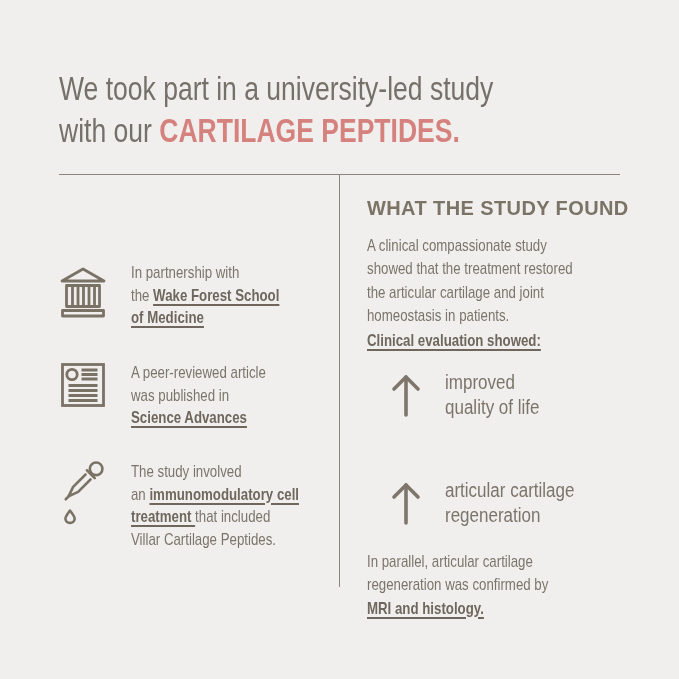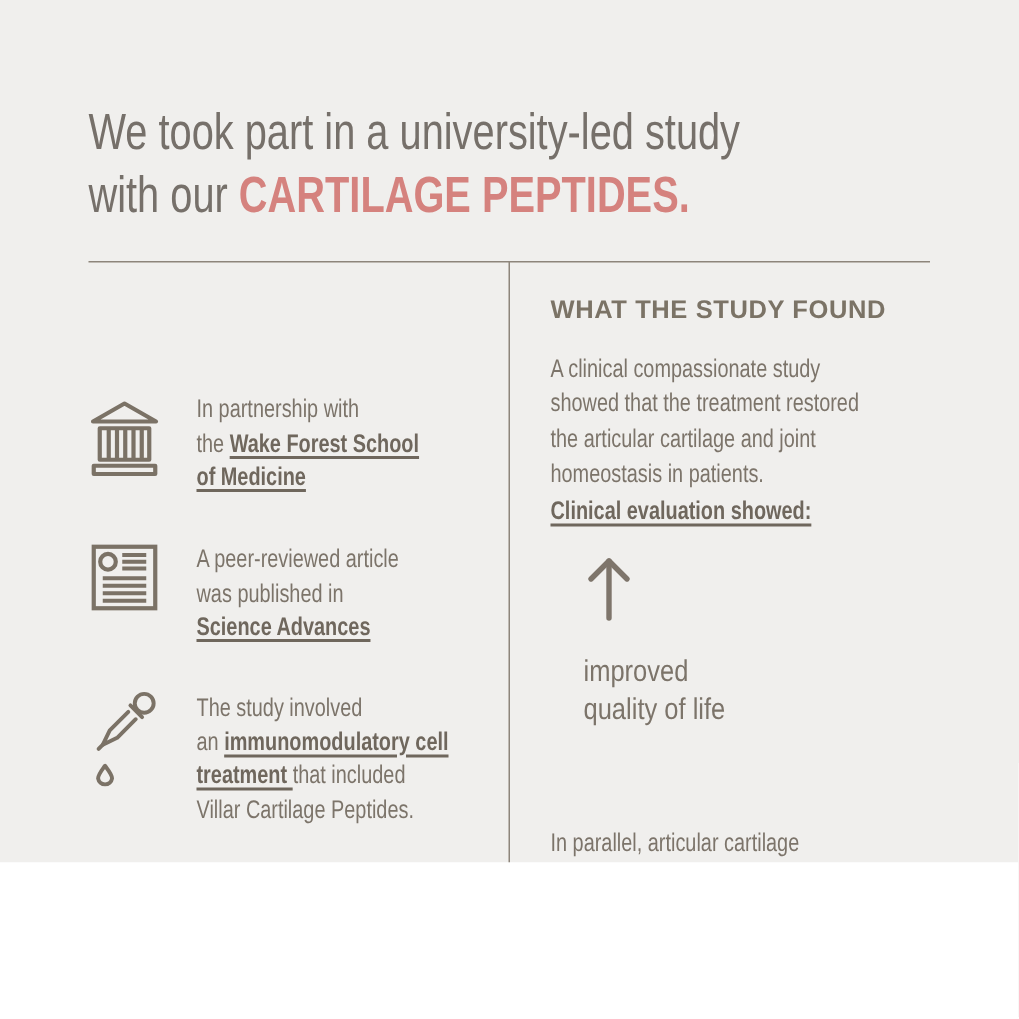--- a/index.html
+++ b/index.html
@@ -1,17 +1,17 @@
 <!DOCTYPE html>
 <html><head>
 <meta charset="utf-8">
 <style>
   html,body { margin:0; padding:0; }
   .page {
-    position:relative; width:679px; height:575px;
+    position:relative; width:679px; height:679px;
     background:#f0efed; overflow:hidden;
     font-family:"Liberation Sans", sans-serif;
     color:#7c746a;
   }
   .cx78 { transform:scaleX(0.78); transform-origin:0 0; }
   .cx85 { transform:scaleX(0.85); transform-origin:0 0; }
   .pre { white-space:pre-line; }
 
   
   .title {
@@ -39,35 +39,34 @@
   .txt-3 { top:461px; }
 
   .lnk {
     color:#6f675d; font-weight:700; text-decoration:underline;
     text-underline-offset:3px; text-decoration-thickness:1.5px; cursor:pointer;
   }
 
   
   .rheading {
     position:absolute; left:367px; top:197px;
-    font-size:17px; font-weight:700; letter-spacing:0.4px; color:#7b7366;
+    font-size:20px; font-weight:700; letter-spacing:0.4px; color:#7b7366;
   }
   .rintro {
     position:absolute; left:367px; top:234px; margin:0;
     font-size:17px; line-height:23.3px; width:320px;
   }
   .rsub {
     position:absolute; left:367px; top:331px;
     font-size:17px; font-weight:700; color:#6f675d;
     text-decoration:underline; text-underline-offset:3px; text-decoration-thickness:1.5px;
   }
   .frow {
-    position:absolute; left:389px; display:flex; align-items:flex-start; gap:22px;
+    position:absolute; left:389px; display:flex; align-items:center; gap:22px;
     color:#7e756b;
-    flex-direction:column;
   }
   .frow-1 { top:370px; }
   .frow-2 { top:427px; }
   .frow-3 { top:478px; }
   .flabel { font-size:20px; line-height:25px; color:#7c746a; }
   .arrow svg { display:block; }
   .dir-down .arrow svg { transform:rotate(180deg); }
   .routro {
     position:absolute; left:367px; top:550px; margin:0;
     font-size:17px; line-height:23.3px; width:320px;
@@ -138,18 +137,28 @@
       <svg width="34" height="44" viewBox="0 0 34 44" fill="none" stroke="currentColor" stroke-width="3.6" stroke-linecap="round" stroke-linejoin="round">
         <path d="M17,42 L17,4"></path>
           <path d="M5,16 L17,4 L29,16"></path>
       </svg>
     </span>
     <span class="flabel pre cx85">improved
 quality of life</span>
   </div>
 
 
+  <div class="frow frow-3 dir-up">
+    <span class="arrow">
+      <svg width="34" height="44" viewBox="0 0 34 44" fill="none" stroke="currentColor" stroke-width="3.6" stroke-linecap="round" stroke-linejoin="round">
+        <path d="M17,42 L17,4"></path>
+          <path d="M5,16 L17,4 L29,16"></path>
+      </svg>
+    </span>
+    <span class="flabel pre cx85">articular cartilage
+regeneration</span>
+  </div>
 
   <p class="routro pre cx78"><span>In parallel, articular cartilage
 regeneration was confirmed by
 </span><a class="lnk">MRI and histology.</a></p>
 
 </div>
 
 </body></html>

